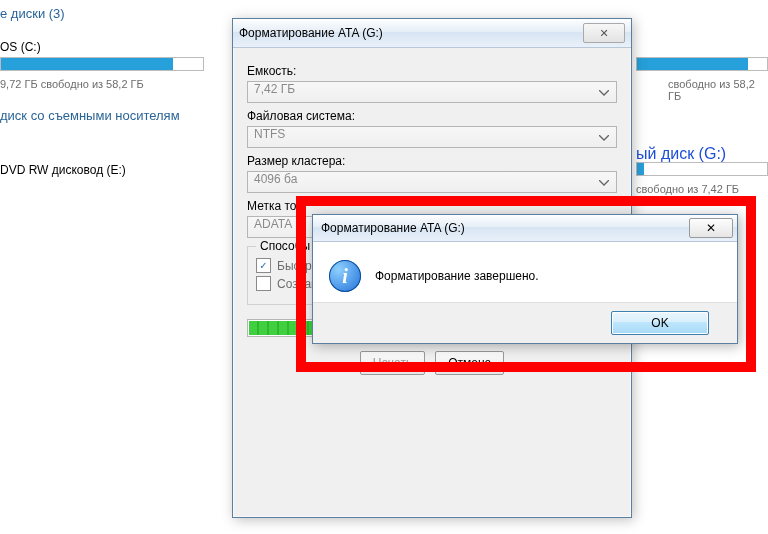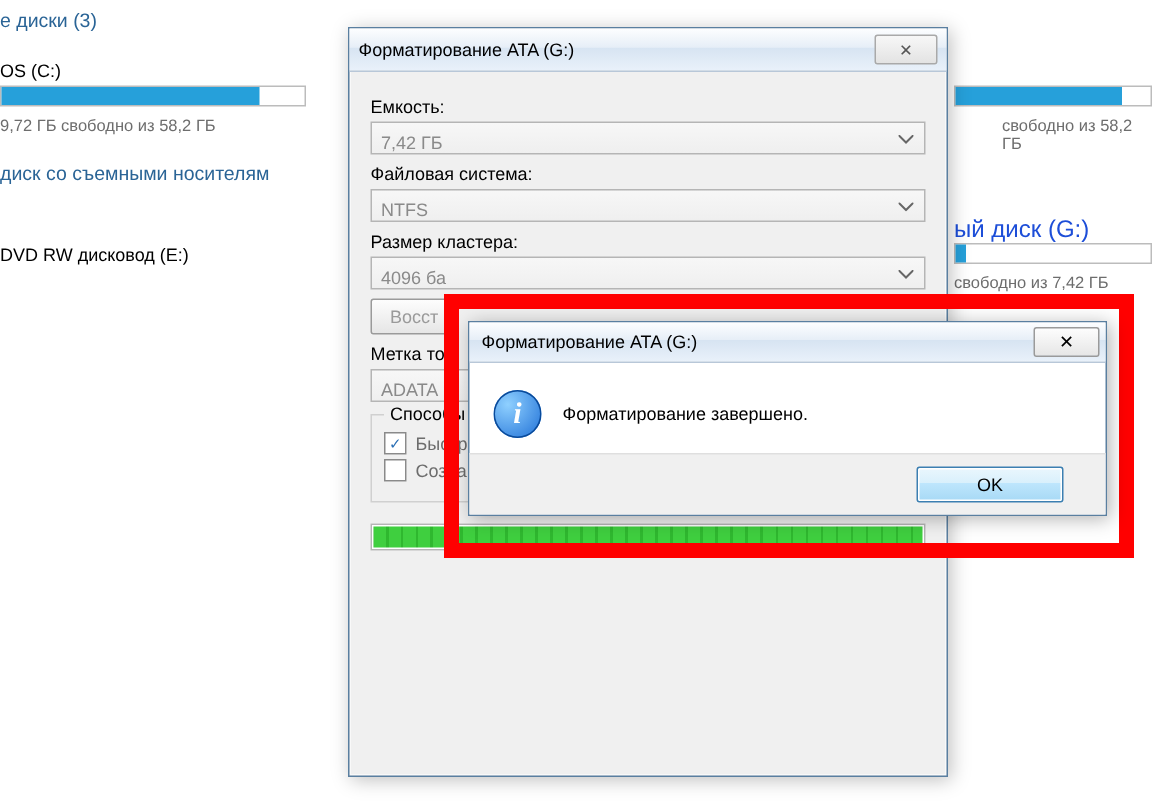--- a/index.html
+++ b/index.html
@@ -20,21 +20,21 @@
 
 
 .window{position:absolute;background:#f0f0f0;border:1px solid #5a7fa0;box-shadow:0 0 0 1px rgba(255,255,255,0.6) inset,2px 2px 12px rgba(0,0,0,0.25)}
 .titlebar{height:28px;background:linear-gradient(#fdfeff,#e6eef7 45%,#d7e4f2 46%,#e9f1fa);border-bottom:1px solid #b8c7d8;position:relative;display:flex;align-items:center;padding:0 6px}
 .titlebar .title-text{font-size:12px;color:#000}
 .titlebar .close-btn{position:absolute;right:6px;top:4px;width:40px;height:18px;border:1px solid #a9a9a9;border-radius:2px;background:linear-gradient(#f7f7f7,#e3e3e3);display:flex;align-items:center;justify-content:center;font-size:11px;color:#555}
 
 
 .fmtbody{padding:10px 14px}
 .lbl{margin:6px 0 3px;font-size:12px}
-.combo,.txtin{height:22px;border:1px solid #b5b5b5;background:linear-gradient(#fff,#f4f4f4);box-sizing:border-box;width:100%;position:relative;display:flex;align-items:flex-end;padding:0 6px;color:#444}
+.combo,.txtin{height:22px;border:1px solid #b5b5b5;background:linear-gradient(#fff,#f4f4f4);box-sizing:border-box;width:100%;position:relative;display:flex;align-items:flex-start;padding:0 6px;color:#444}
 .combo .arrow{position:absolute;right:4px;top:3px;width:16px;height:16px;display:flex;align-items:center;justify-content:center}
 .combo .arrow svg{display:block}
 .disabled{color:#8a8a8a;background:linear-gradient(#f7f7f7,#efefef)}
 .rowbtns{margin-top:6px;display:flex;gap:6px}
 .btn{height:22px;border:1px solid #9a9a9a;background:linear-gradient(#fdfdfd,#e6e6e6);padding:0 12px;display:inline-flex;align-items:center;justify-content:center;border-radius:2px;font-size:12px}
 .btn.disabled{color:#9a9a9a}
 .groupbox{border:1px solid #d0d0d0;margin-top:8px;padding:8px 8px 10px;position:relative}
 .groupbox .legend{position:absolute;top:-8px;left:8px;background:#f0f0f0;padding:0 4px;font-size:12px}
 .chk{display:flex;align-items:center;gap:6px;margin:3px 0;font-size:12px;color:#6d6d6d}
 .chk .box{width:13px;height:13px;border:1px solid #8a8a8a;background:#fff;display:flex;align-items:center;justify-content:center;font-size:10px;color:#2a6fb5}
@@ -108,23 +108,20 @@
     <div class="lbl">Размер кластера:</div>
     <div class="combo disabled">
       <span>4096 ба</span>
       <span class="arrow">
             <svg width="10" height="6">
               <path d="M0 0 L5 5 L10 0" fill="none" stroke="#666" stroke-width="1.3"></path>
             </svg>
           </span>
     </div>
 
-    <div class="rowbtns">
-      <div class="btn disabled">Восст</div>
-    </div>
 
     <div class="lbl">Метка то</div>
     <div class="txtin disabled">
       <span>ADATA</span>
     </div>
 
     <div class="groupbox">
       <div class="legend">Способы</div>
       <div class="chk">
         <span class="box">✓</span>
@@ -133,20 +130,24 @@
       <div class="chk">
         <span class="box"></span>
         <span>Создание загрузочного диска MS-DOS</span>
       </div>
     </div>
 
     <div class="progress">
       <div class="pfill"></div>
     </div>
 
+    <div class="ftrbtns">
+      <div class="btn disabled">Начать</div>
+      <div class="btn">Отмена</div>
+    </div>
   </div>
 </div>
 
 <div class="redframe" style="left:296px;top:196px;width:460px;height:176px"></div>
 
 <div class="msgb" style="left:312px;top:214px;width:424px">
   <div class="mtitle">
     <span>Форматирование ATA (G:)</span>
     <div class="mclose btn close-red" style="padding:0">
       <span>✕</span>

